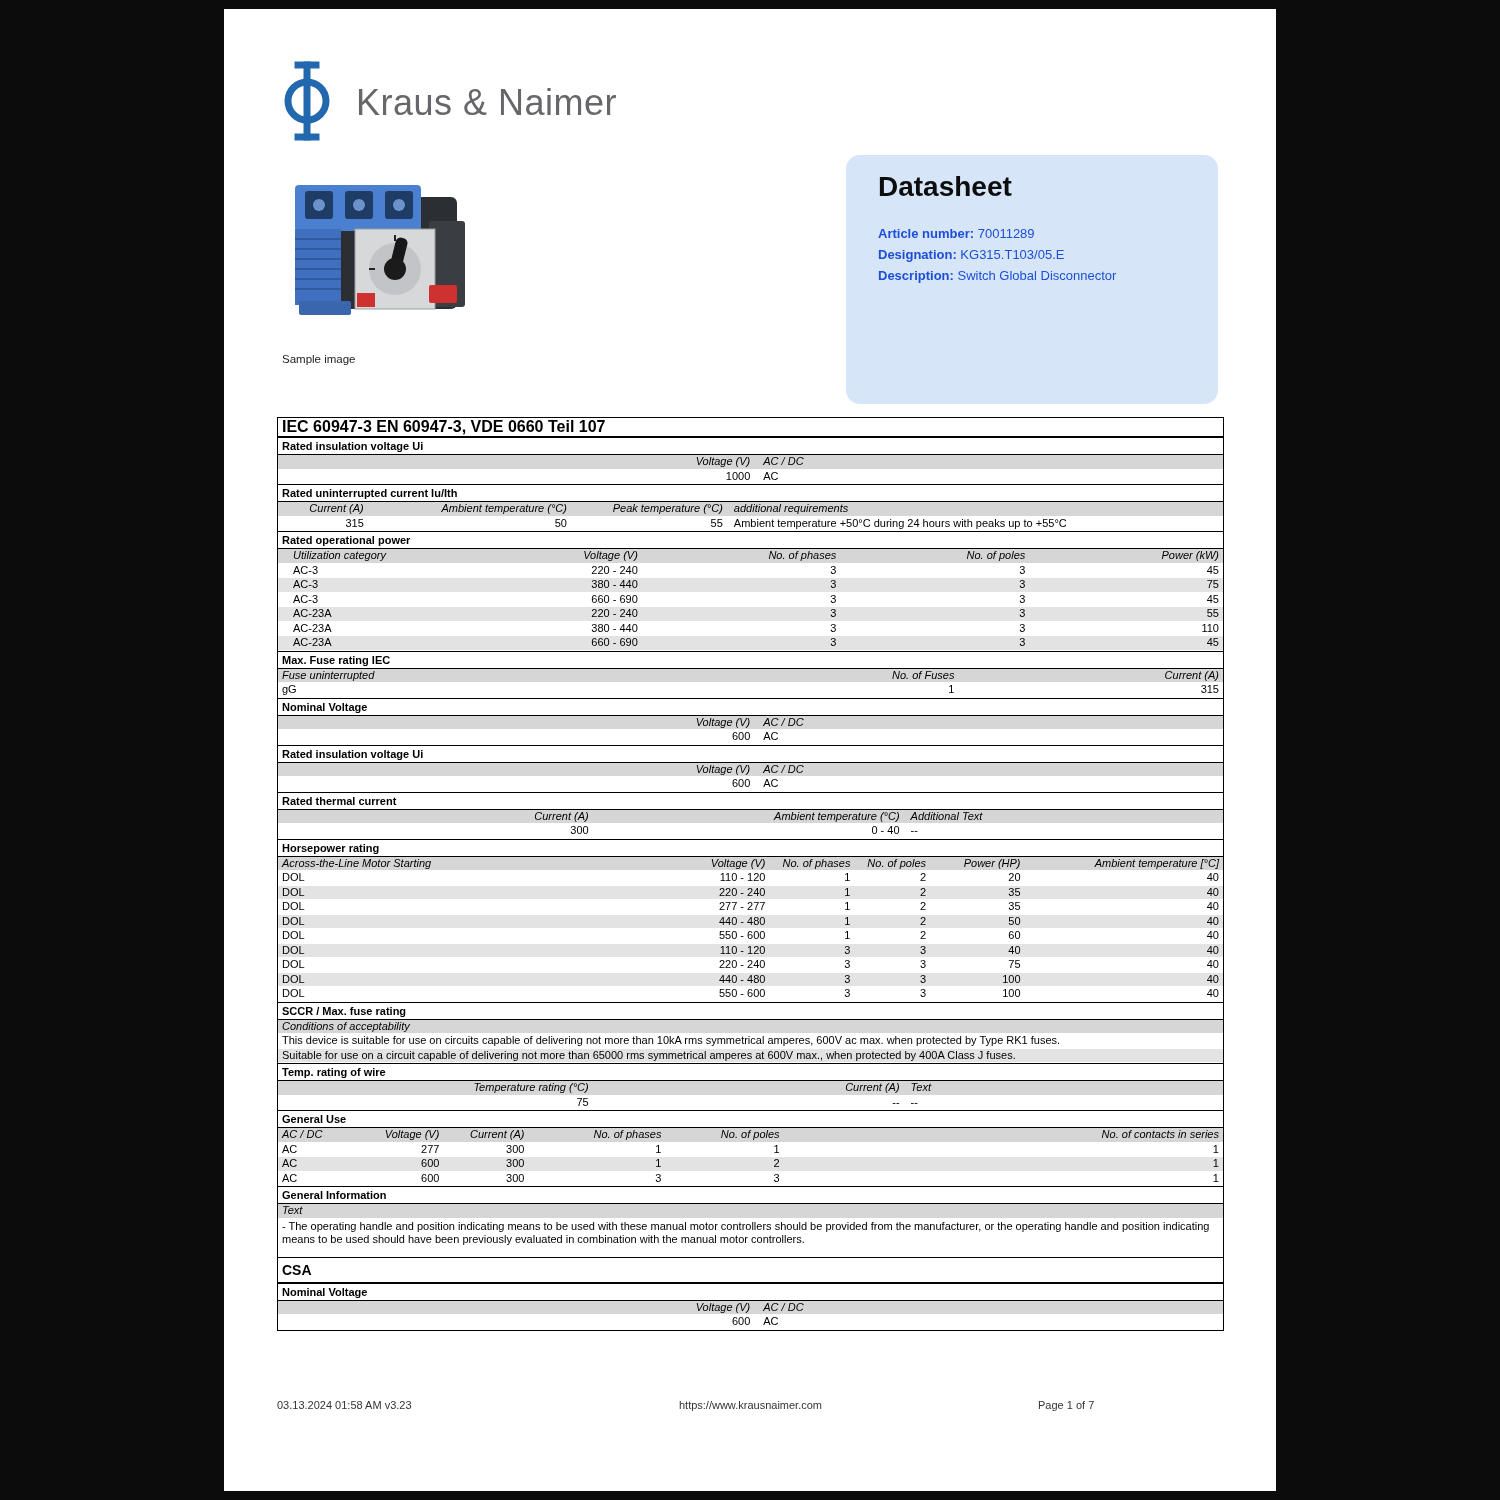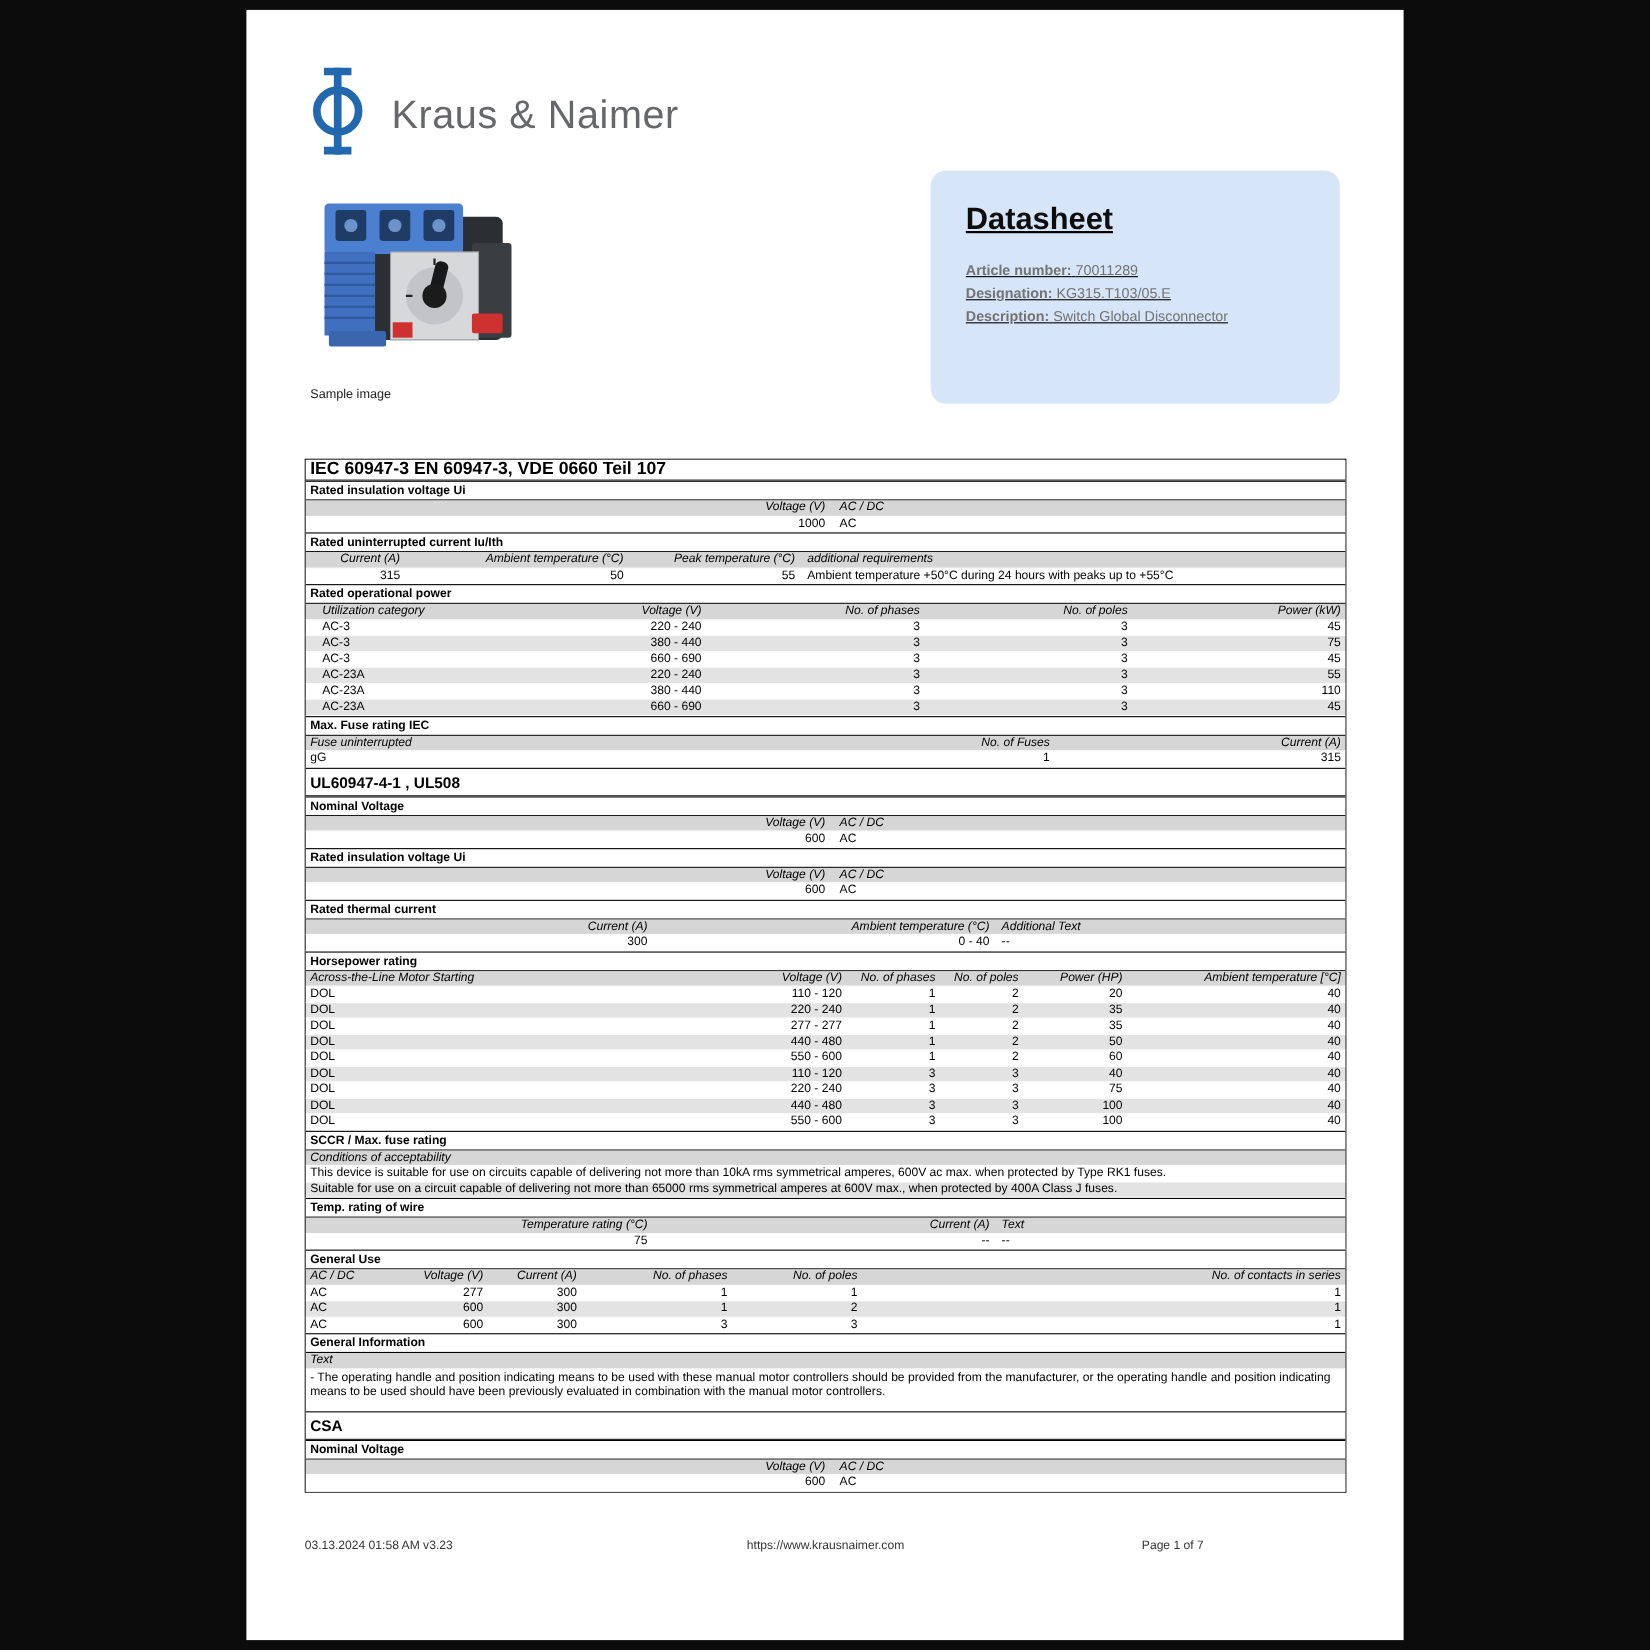--- a/index.html
+++ b/index.html
@@ -9,25 +9,25 @@
     background:#ffffff; font-family:"Liberation Sans", sans-serif; color:#000;
   }
   
   .logo { position:absolute; left:50px; top:52px; display:flex; align-items:center; gap:16px; }
   .brand-text { font-size:36px; color:#66676a; letter-spacing:0.5px; }
   
   .product { position:absolute; left:55px; top:160px; }
   .caption { position:absolute; left:58px; top:344px; font-size:11.5px; color:#222; }
   
   .panel {
-    position:absolute; left:622px; top:146px; width:372px; height:212px;
-    background:#d6e5f8; border-radius:14px; padding:28px 32px;text-decoration:underline;
+    position:absolute; left:622px; top:146px; width:372px; height:249px;
+    background:#d6e5f8; border-radius:14px; padding:16px 32px;
   }
   .panel-title { font-size:28px; font-weight:bold; color:#0d0d0d; margin:0 0 20px 0; }
-  .panel-row { font-size:13px; line-height:21px; color:#737373; }
+  .panel-row { font-size:13px; line-height:21px; color:#1d4ed8; }
   .panel-row b { font-weight:bold; }
   
   .tableWrap {
     position:absolute; left:53px; top:408px; width:947px;
     border:1px solid #000; font-size:11px;
   }
   .row { display:grid; align-items:center; min-height:13.5px; line-height:13.5px; border-bottom:1px solid #fff; }
   .row > div { padding:0 4px; white-space:nowrap; overflow:hidden; }
   .wrap, .wrap > div { white-space:normal !important; }
   .sec-title {
@@ -228,21 +228,20 @@
       <div>Fuse uninterrupted</div>
       <div>No. of Fuses</div>
       <div>Current (A)</div>
     </div>
     <div class="row gfu w">
       <div>gG</div>
       <div>1</div>
       <div>315</div>
     </div>
 
-    <div class="sec-title g-title">UL60947-4-1 , UL508</div>
 
     <div class="sec-title">Nominal Voltage</div>
     <div class="row gp hd">
       <div>Voltage (V)</div>
       <div>AC / DC</div>
     </div>
     <div class="row gp w">
       <div>600</div>
       <div>AC</div>
     </div>

